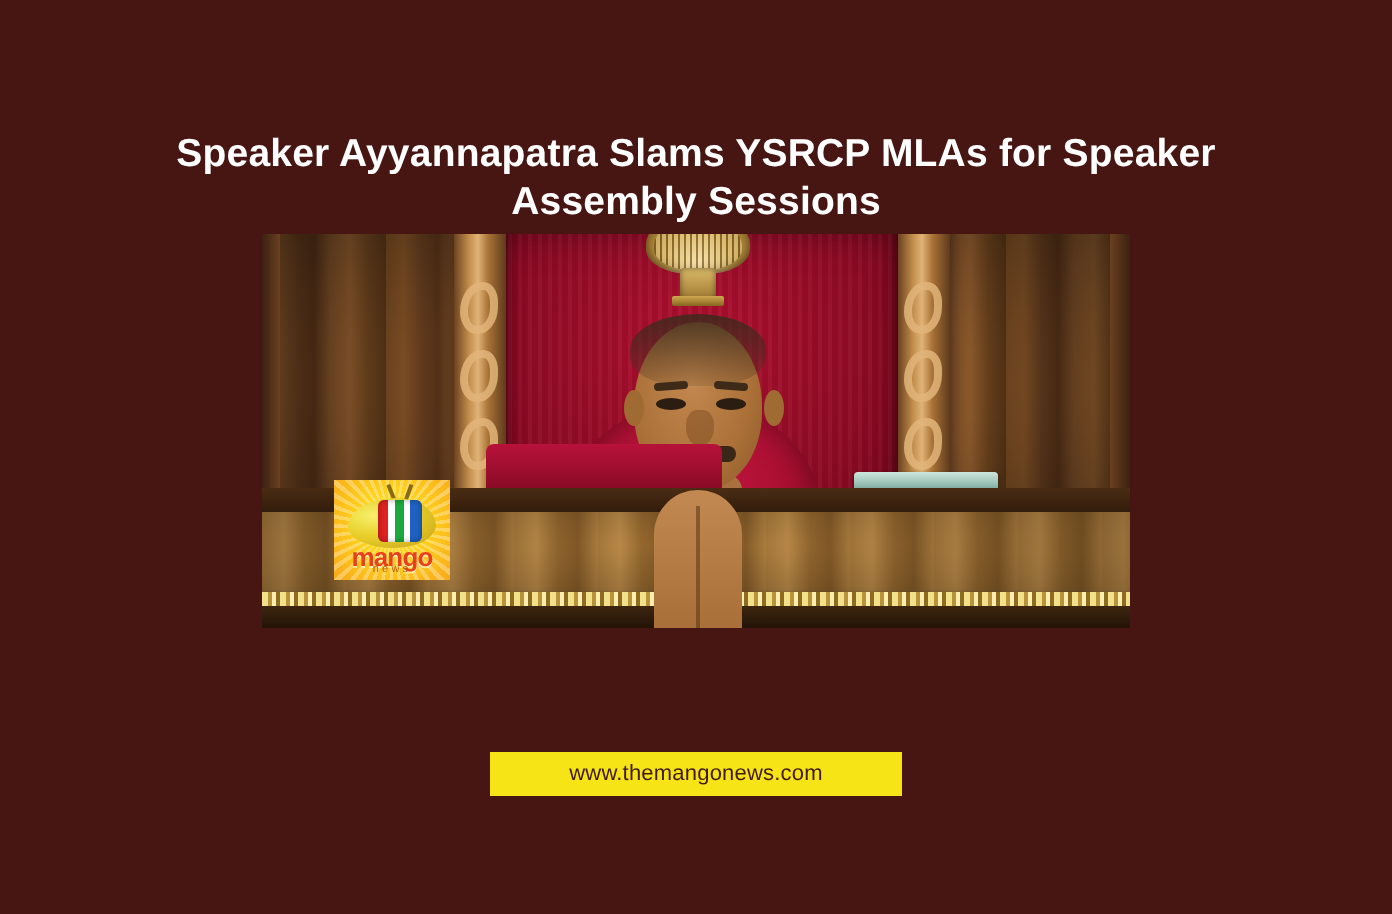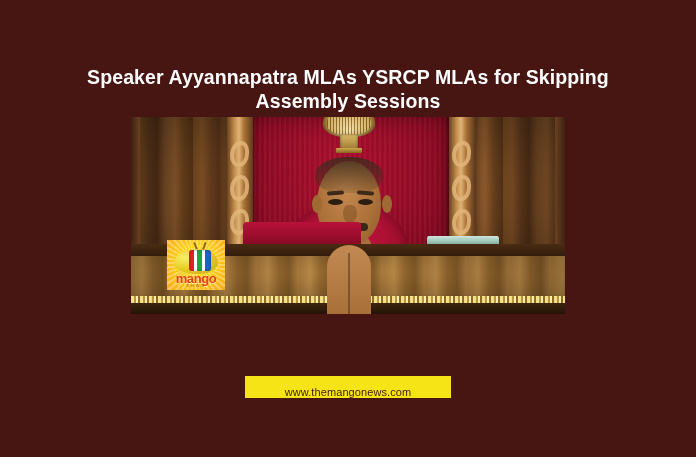--- a/index.html
+++ b/index.html
@@ -345,32 +345,32 @@
     font-size: 5.5px; letter-spacing: 1.6px;
     color: #b8600f;
   }
 
   
   .urlbar {
     position: absolute;
     left: 245px; top: 376px;
     width: 206px; height: 22px;
     background: #f7e416;
-    display: flex; align-items: flex-end; justify-content: center;
+    display: flex; align-items: center; justify-content: center;
   }
   .urlbar span {
     color: #3f1a12;
     font-size: 11px;
     letter-spacing: 0.1px;
   }
 </style>
 </head>
 <body style="background: rgb(71, 22, 18);">
 
-<h1 class="headline">Speaker Ayyannapatra MLAs YSRCP MLAs for Skipping Assembly Sessions</h1>
+<h1 class="headline">Speaker Ayyannapatra Slams YSRCP MLAs for Speaker Assembly Sessions</h1>
 
 <div class="photo">
 
   <div class="wall"></div>
   <div class="wall-left-dark"></div>
   <div class="wall-right-dark"></div>
 
   <div class="velvet"></div>
 
   <div class="pillar left">

